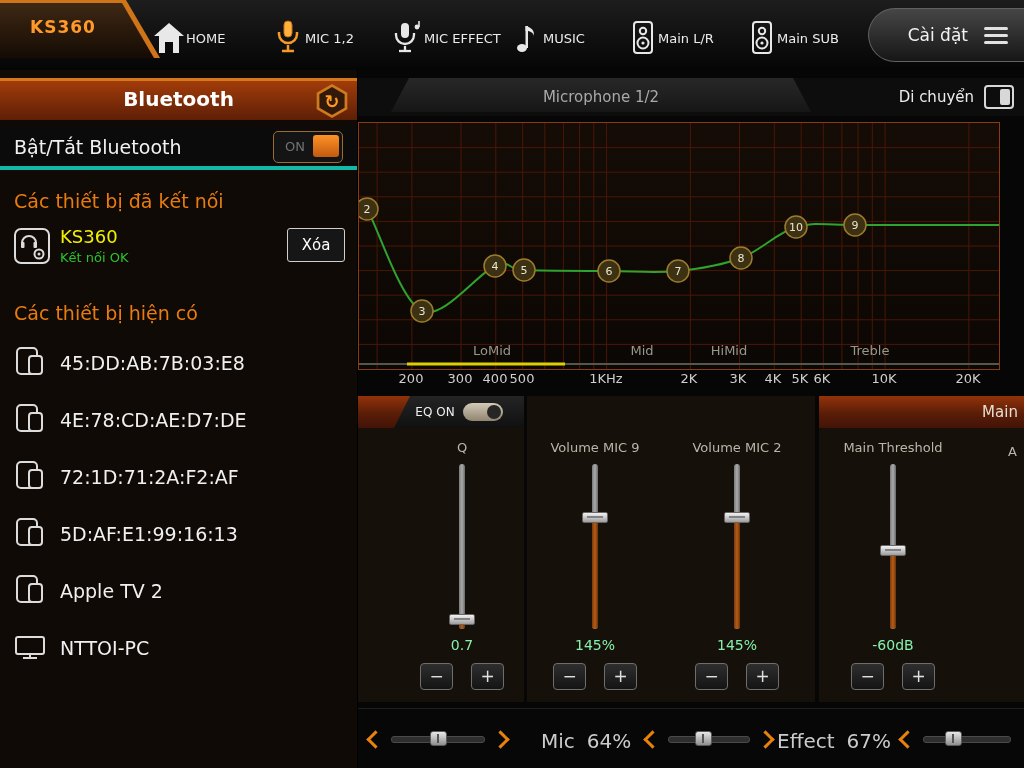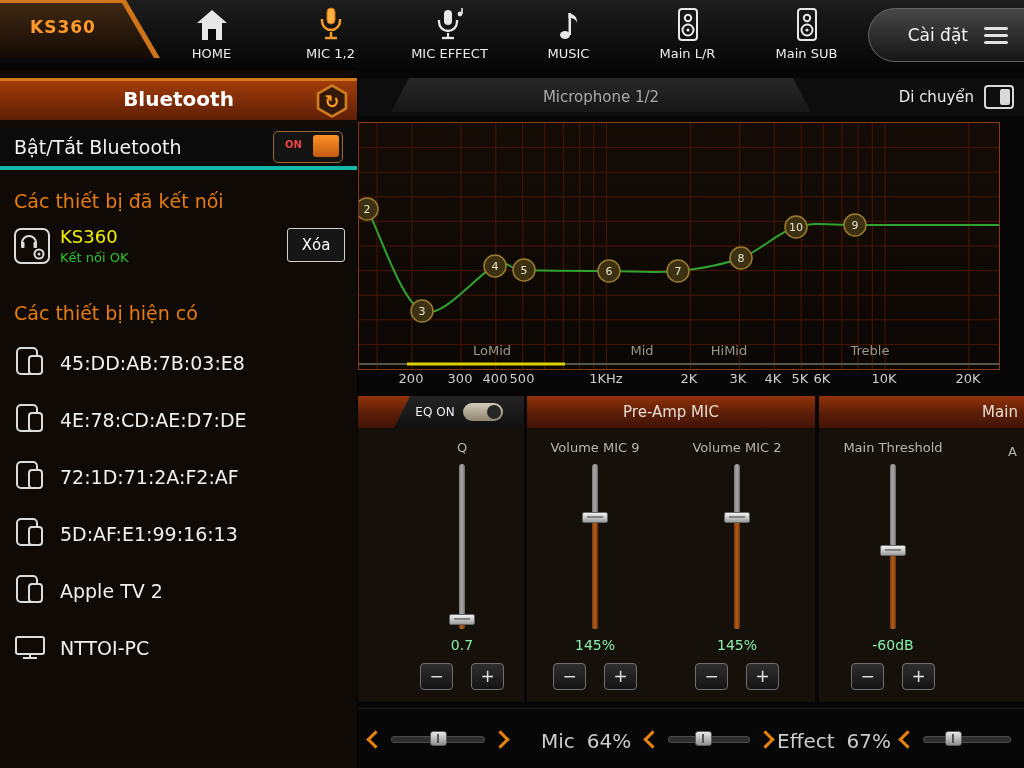--- a/index.html
+++ b/index.html
@@ -9,21 +9,21 @@
   
   .topbar{position:absolute;left:0;top:0;width:1024px;height:70px;
           background:linear-gradient(180deg,#1d1d1d,#050505);z-index:20}
   .ks-tab{position:absolute;left:0;top:0;width:160px;height:58px;
           clip-path:polygon(0 0,126px 0,160px 100%,0 100%);background:#cf7418}
   .ks-tab-inner{position:absolute;left:0;top:3px;right:0;bottom:0;
           clip-path:polygon(0 0,122px 0,154px 100%,0 100%);
           background:linear-gradient(180deg,#3e2813,#150b04)}
   .ks-label{position:absolute;left:30px;top:17px;font-size:17px;font-weight:bold;color:#ff9a2a;letter-spacing:1px}
   .nav{position:absolute;left:152px;top:0;height:70px;display:flex}
-  .nav-item{width:119px;display:flex;flex-direction:column;align-items:center;padding-top:5px;cursor:pointer}
+  .nav-item{width:119px;display:flex;flex-direction:row;align-items:center;padding-top:5px;cursor:pointer}
   .nav-icon{height:40px;display:flex;align-items:center;justify-content:center}
   .nav-label{font-size:13px;color:#ececec;margin-top:1px;white-space:nowrap}
   .settings{position:absolute;right:0;top:8px;width:156px;height:54px;
             border:1px solid #626262;border-right:none;border-radius:27px 0 0 27px;
             background:linear-gradient(180deg,#464646,#161616);
             display:flex;align-items:center;justify-content:flex-end;gap:16px;padding-right:16px;box-sizing:border-box}
   .settings-label{font-size:17px;color:#f2f2f2}
   .ham{display:flex;flex-direction:column;gap:4px}
   .ham span{width:24px;height:3px;background:#e2e2e2;border-radius:2px}
 
@@ -34,21 +34,21 @@
   .bt-title{text-align:center;line-height:37px;color:#ffffff;font-size:20px;font-weight:bold}
   .bt-refresh{position:absolute;right:8px;top:3px;width:34px;height:34px;cursor:pointer;
               clip-path:polygon(50% 0,95% 26%,95% 74%,50% 100%,5% 74%,5% 26%);background:#d07a1e}
   .bt-refresh-inner{position:absolute;inset:3px;clip-path:polygon(50% 0,95% 26%,95% 74%,50% 100%,5% 74%,5% 26%);
               background:#33190a;display:flex;align-items:center;justify-content:center}
   .bt-refresh-inner::after{content:"↻";color:#ff9a22;font-size:18px;font-weight:bold}
   .bt-power{position:absolute;left:0;right:0;top:57px;height:43px;background:#0b0b0b;border-bottom:4px solid #14b8a6;
             display:flex;align-items:center;padding:0 14px;box-sizing:border-box}
   .bt-power-label{font-size:19px;color:#f2f2f2;flex:1}
   .bt-toggle{width:68px;height:30px;border:1px solid #a06a2a;border-radius:5px;background:#141414;position:relative;cursor:pointer}
-  .bt-toggle-on{position:absolute;left:11px;top:7px;font-size:10px;font-weight:bold;color:#ef4444}
+  .bt-toggle-on{position:absolute;left:11px;top:7px;font-size:13px;font-weight:normal;color:#737373}
   .bt-toggle-knob{position:absolute;right:3px;top:3px;width:26px;height:22px;border-radius:3px;
                   background:linear-gradient(180deg,#ff9226,#c25a10)}
   .bt-sec{position:absolute;left:14px;font-size:19px;color:#e87c0e}
   .bt-sec1{top:120px}
   .bt-sec2{top:232px}
   .bt-connected{position:absolute;left:0;right:0;top:150px;height:58px}
   .bt-conn-icon{position:absolute;left:12px;top:6px}
   .bt-conn-name{position:absolute;left:60px;top:6px;font-size:18px;color:#f2f200}
   .bt-conn-status{position:absolute;left:60px;top:30px;font-size:13px;color:#2cc42c}
   .bt-remove{position:absolute;right:12px;top:8px;width:58px;height:34px;background:#161616;border:1px solid #d0d0d0;
@@ -324,23 +324,20 @@
         </div>
       <div class="vvalue">0.7</div>
       <div class="vbtns">
         <button class="vbtn">−</button>
         <button class="vbtn">+</button>
       </div>
     </div>
   </section>
 
   <section class="panel panel-preamp">
-    <div class="panel-header">
-      <div class="panel-title">Pre-Amp MIC</div>
-    </div>
     <div class="vgroup" style="left:8px">
       <div class="vlabel">Volume MIC 9</div>
       <div class="vtrack">
           <div class="vfill" style="height: 68%;"></div>
           <div class="vhandle" style="top: calc(32% - 5px);"></div>
         </div>
       <div class="vvalue">145%</div>
       <div class="vbtns">
         <button class="vbtn">−</button>
         <button class="vbtn">+</button>

